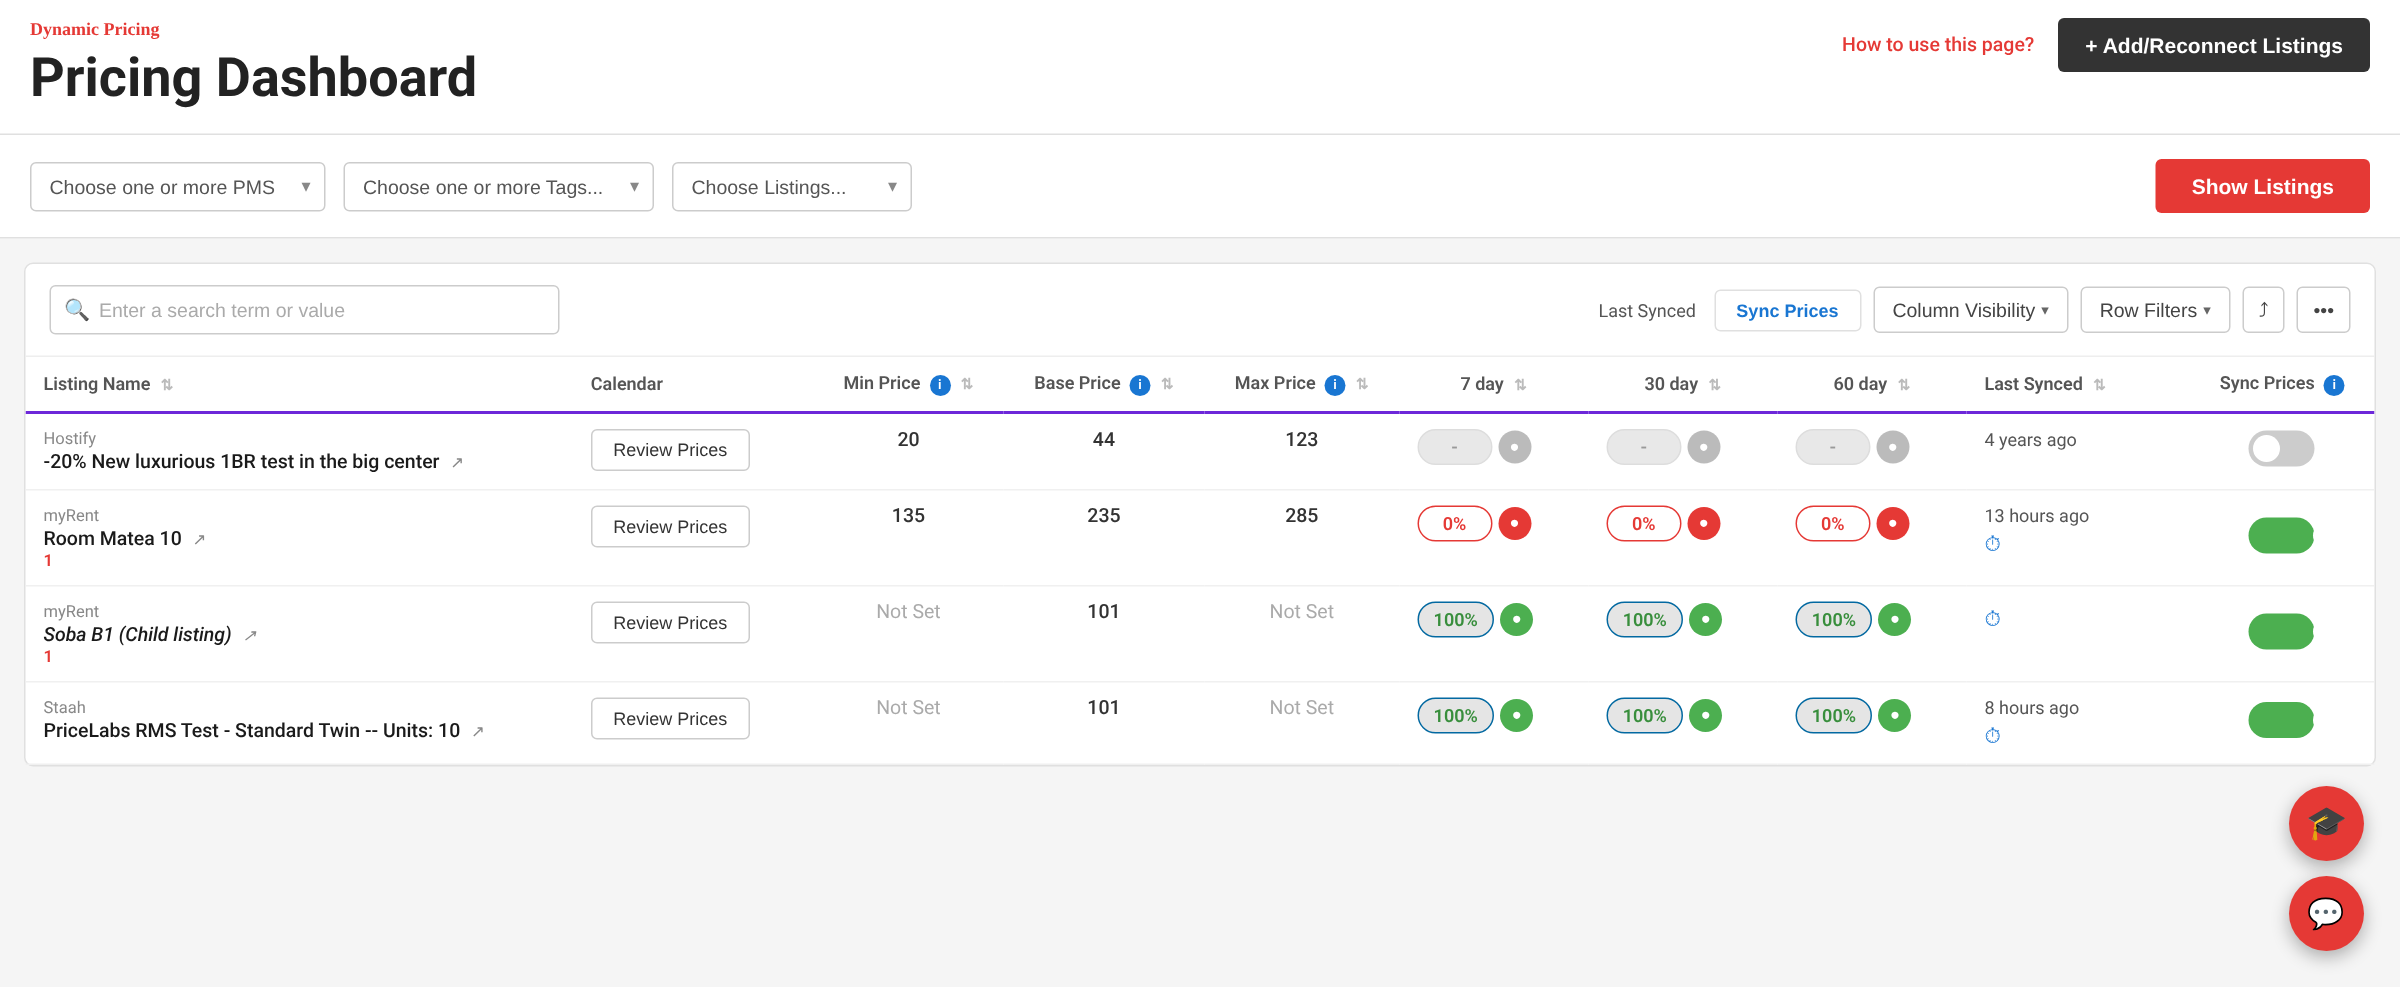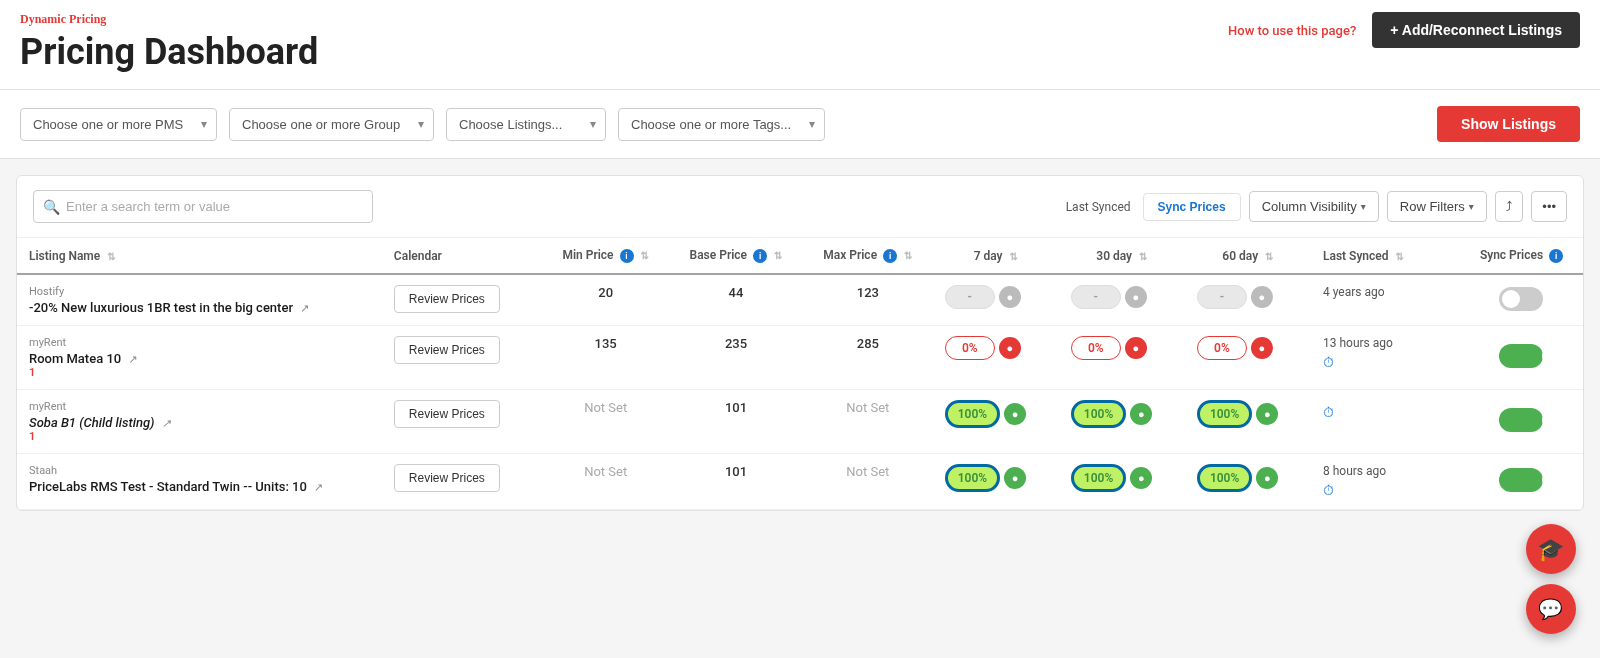--- a/index.html
+++ b/index.html
@@ -25,41 +25,41 @@
     .search-icon { position: absolute; left: 10px; top: 50%; transform: translateY(-50%); color: #aaa; font-size: 14px; }
     .search-input { width: 100%; padding: 8px 12px 8px 32px; border: 1px solid #ccc; border-radius: 4px; font-size: 13px; color: #555; }
     .search-input::placeholder { color: #aaa; }
     .toolbar-right { margin-left: auto; display: flex; align-items: center; gap: 8px; }
     .col-vis-btn, .row-filter-btn { border: 1px solid #ccc; background: #fff; padding: 7px 12px; border-radius: 4px; font-size: 13px; cursor: pointer; display: flex; align-items: center; gap: 4px; color: #444; }
     .share-btn, .more-btn { border: 1px solid #ccc; background: #fff; padding: 7px 10px; border-radius: 4px; font-size: 13px; cursor: pointer; color: #444; }
     .chevron-down { font-size: 10px; color: #666; }
 
     .table-container { overflow-x: auto; }
     table { width: 100%; border-collapse: collapse; font-size: 13px; }
-    thead tr { border-bottom: 2px solid #a3a3a3; }
+    thead tr { border-bottom: 2px solid #6d28d9; }
     thead th { padding: 10px 12px; text-align: left; color: #555; font-weight: 600; font-size: 12px; white-space: nowrap; }
     thead th .sort-icon { display: inline-block; margin-left: 4px; color: #bbb; font-size: 10px; }
     thead th .info-icon { display: inline-block; width: 14px; height: 14px; background: #1976d2; color: #fff; border-radius: 50%; font-size: 9px; text-align: center; line-height: 14px; margin-left: 3px; cursor: pointer; }
 
     tbody tr { border-bottom: 1px solid #f0f0f0; }
     .listing-group { color: #888; font-size: 11px; margin-bottom: 2px; }
     .listing-name { font-size: 13px; color: #1a1a1a; font-weight: 500; }
     .listing-name.italic { font-style: italic; }
     .listing-link { color: #888; margin-left: 4px; font-size: 11px; cursor: pointer; }
     .listing-error { color: #e53935; font-size: 11px; font-weight: 600; }
     td { padding: 10px 12px; vertical-align: top; }
     .review-btn { border: 1px solid #ccc; background: #fff; padding: 6px 14px; border-radius: 4px; font-size: 12px; cursor: pointer; color: #333; white-space: nowrap; }
     .price-val { color: #333; font-weight: 500; }
     .not-set { color: #aaa; }
 
     .day-cell { display: flex; align-items: center; gap: 4px; }
     .day-pill { border-radius: 20px; padding: 4px 10px; font-size: 12px; font-weight: 600; min-width: 50px; text-align: center; }
     .day-pill.gray { background: #e8e8e8; color: #999; border: 1px solid #ddd; }
     .day-pill.red { background: #fff; color: #e53935; border: 1px solid #e53935; }
-    .day-pill.green { background: #bef264; color: #388e3c; border: 3px solid #0369a1; }
+    .day-pill.green { background: #e5e5e5; color: #388e3c; border: 1px solid #0369a1; }
 
     .circle-btn { width: 22px; height: 22px; border-radius: 50%; border: none; font-size: 11px; cursor: pointer; display: flex; align-items: center; justify-content: center; }
     .circle-btn.gray { background: #bbb; color: #fff; }
     .circle-btn.red { background: #e53935; color: #fff; }
     .circle-btn.green { background: #4caf50; color: #fff; }
 
     .last-synced { color: #555; font-size: 12px; }
     .sync-time-icon { color: #1976d2; font-size: 14px; margin-top: 4px; }
 
     
@@ -98,31 +98,26 @@
 </div>
 
 <div class="filter-bar">
   <div class="select-wrapper">
     <select class="filter-select">
       <option>Choose one or more PMS</option>
     </select>
   </div>
   <div class="select-wrapper">
     <select class="filter-select">
-      <option>Choose one or more Group</option>
+      <option>Choose one or more Tags...</option>
     </select>
   </div>
   <div class="select-wrapper">
     <select class="filter-select">
       <option>Choose Listings...</option>
-    </select>
-  </div>
-  <div class="select-wrapper">
-    <select class="filter-select">
-      <option>Choose one or more Tags...</option>
     </select>
   </div>
   <button class="show-listings-btn">Show Listings</button>
 </div>
 
 <div class="main-content">
 
   <div class="table-toolbar">
     <div class="search-wrapper">
       <span class="search-icon">🔍</span>

